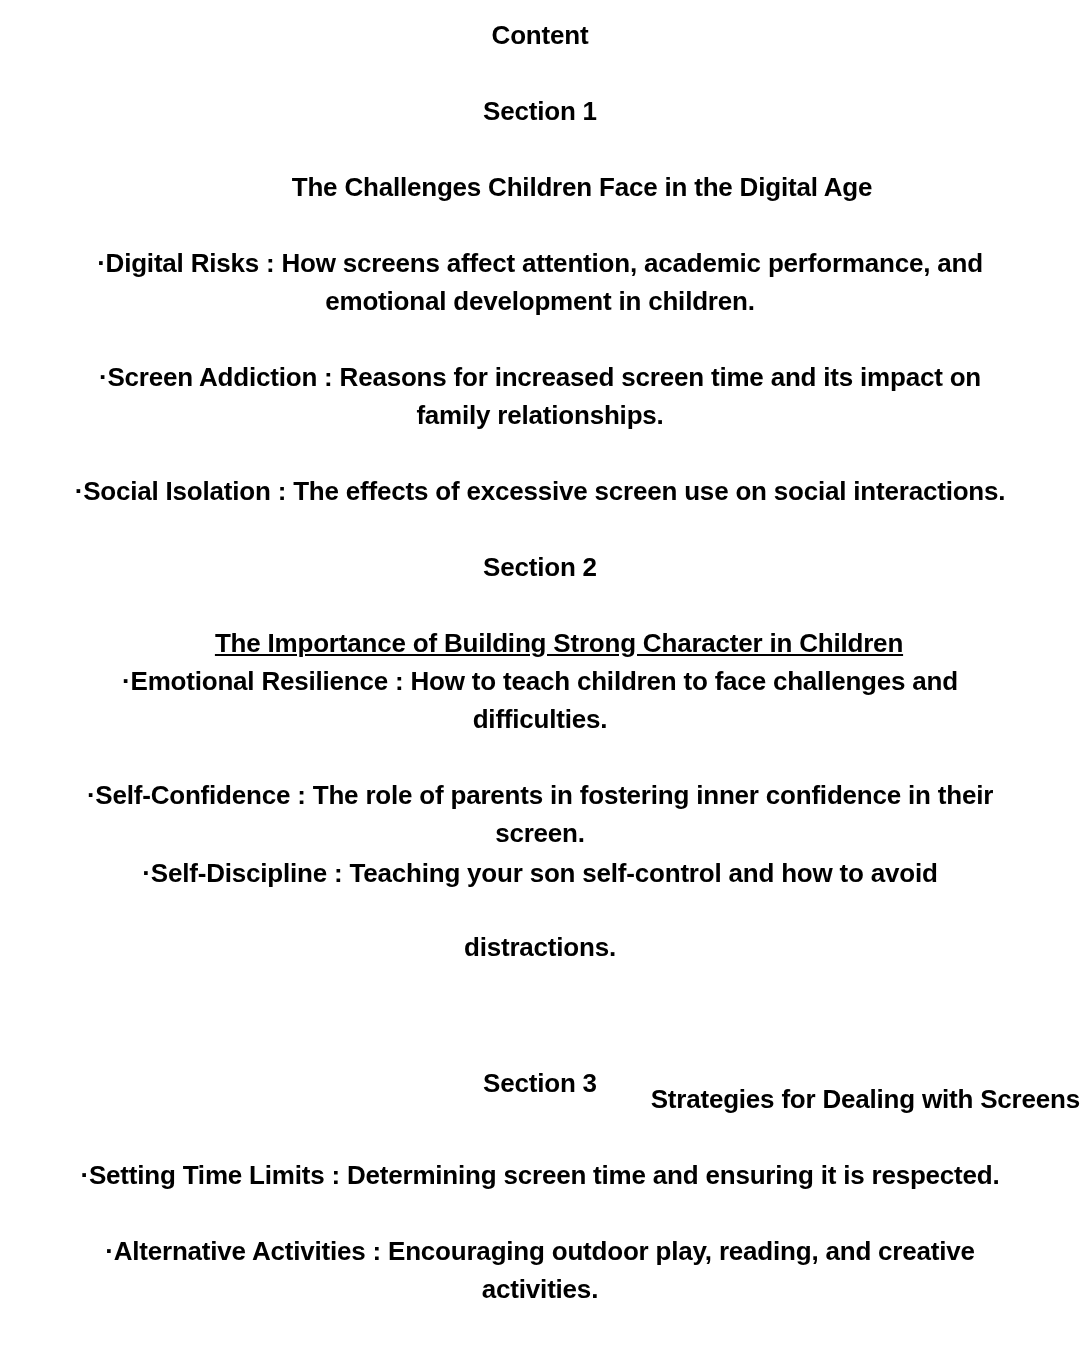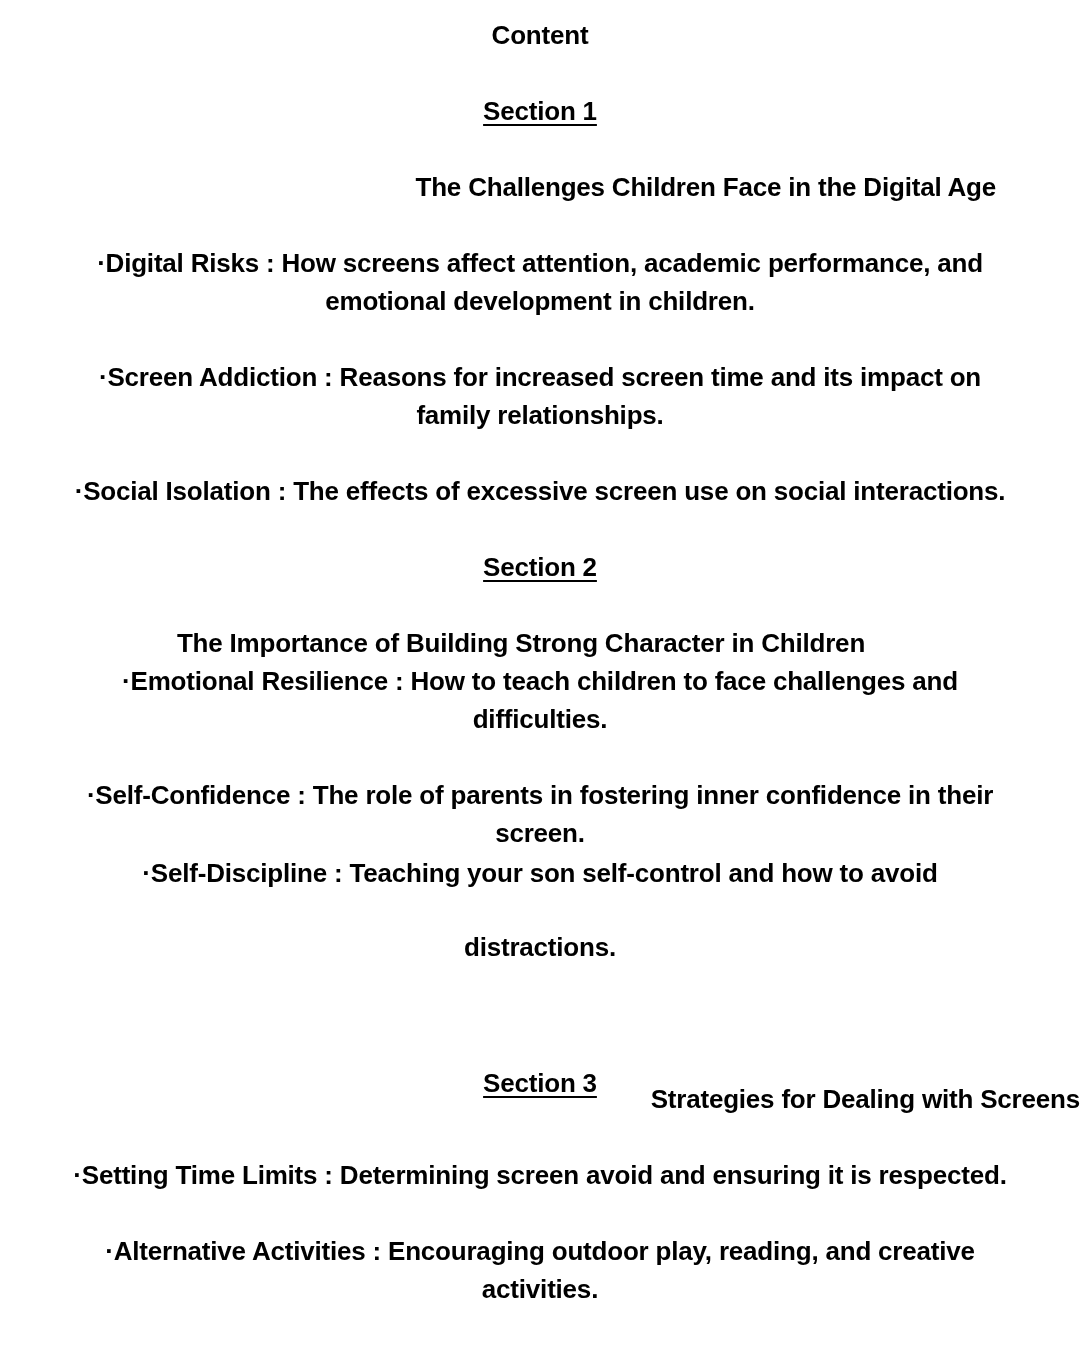--- a/index.html
+++ b/index.html
@@ -20,23 +20,23 @@
       left: 0;
       width: 1080px;
       text-align: center;
       font-weight: bold;
       font-size: 26px;
       line-height: 38px;
       height: 38px;
       white-space: nowrap;
       letter-spacing: -0.2px;
     }
-    .line.u { text-decoration: underline; text-underline-offset: 4px; text-decoration-thickness: 2px; }
-    .line.shift-sub1 { width: 996px; text-align: right; }
-    .line.shift-sub2 { width: 1042px; }
+    .line.u { text-underline-offset: 4px; text-decoration-thickness: 2px; }
+    .line.shift-sub1 { padding-left: 84px; width: 996px; }
+    .line.shift-sub2 { padding-left: 38px; width: 1042px; text-decoration: underline; }
     .line.shift-sub3 { padding-left: 84px; width: 996px; text-align: right; }
   </style>
 </head>
 <body>
 
 <div>
   <div class="line" style="top:16px">Content</div>
 
   <div class="line u" style="top:92px">Section 1</div>
   <div class="line shift-sub1" style="top:168px">The Challenges Children Face in the Digital Age</div>
@@ -50,16 +50,16 @@
   <div class="line shift-sub2" style="top:624px">The Importance of Building Strong Character in Children</div>
   <div class="line" style="top:662px">·Emotional Resilience : How to teach children to face challenges and</div>
   <div class="line" style="top:700px">difficulties.</div>
   <div class="line" style="top:776px">·Self-Confidence : The role of parents in fostering inner confidence in their</div>
   <div class="line" style="top:814px">screen.</div>
   <div class="line" style="top:854px">·Self-Discipline : Teaching your son self-control and how to avoid</div>
   <div class="line" style="top:928px">distractions.</div>
 
   <div class="line u" style="top:1064px">Section 3</div>
   <div class="line shift-sub3" style="top:1080px">Strategies for Dealing with Screens</div>
-  <div class="line" style="top:1156px">·Setting Time Limits : Determining screen avoid and ensuring it is respected.</div>
+  <div class="line" style="top:1156px">·Setting Time Limits : Determining screen time and ensuring it is respected.</div>
   <div class="line" style="top:1232px">·Alternative Activities : Encouraging outdoor play, reading, and creative</div>
   <div class="line" style="top:1270px">activities.</div>
 </div>
 
 </body></html>

